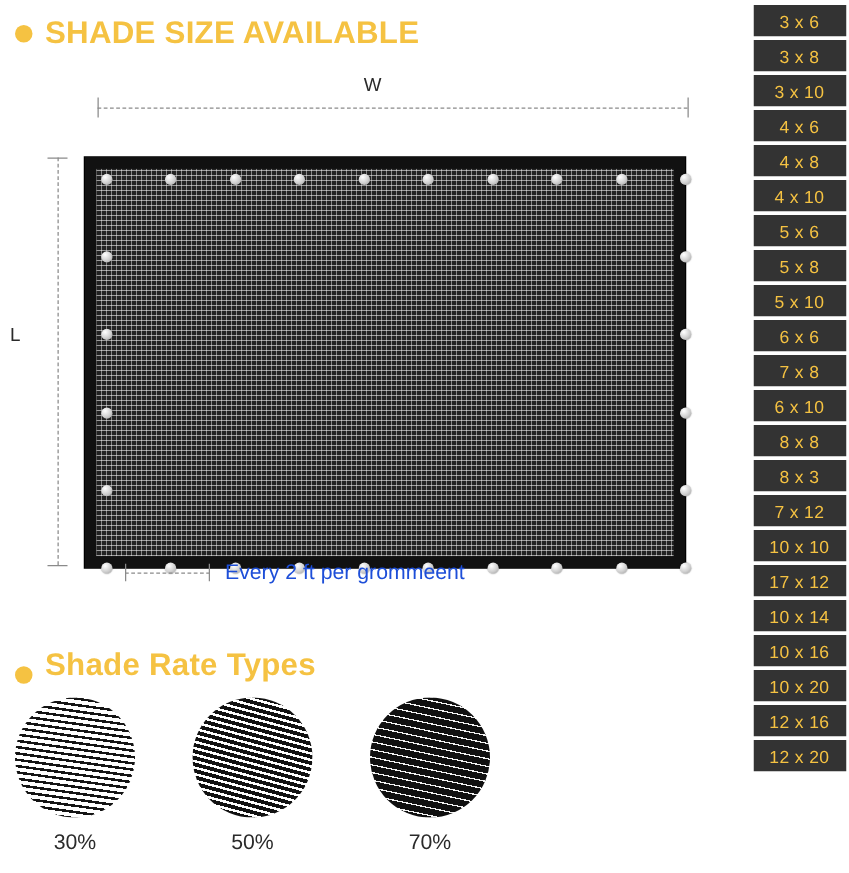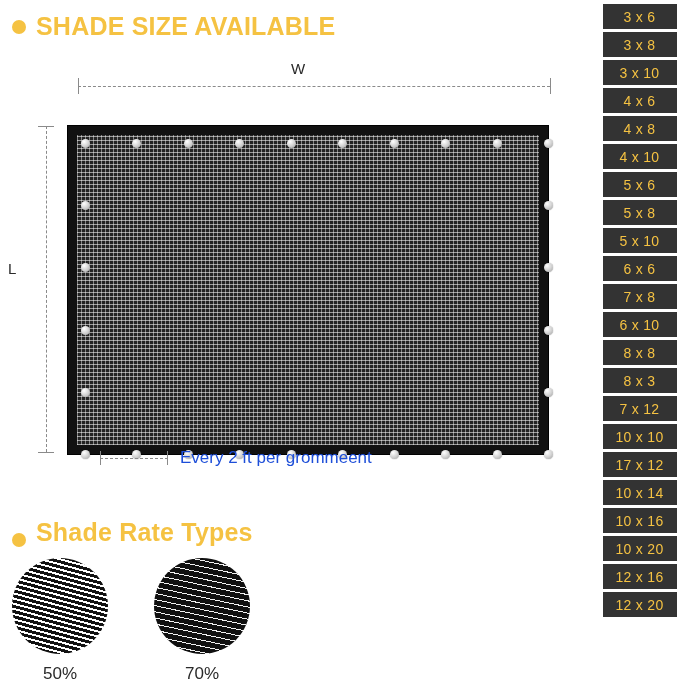--- a/index.html
+++ b/index.html
@@ -322,20 +322,24 @@
       </div>
     </div>
 
     <div class="heading" id="heading-shade-rate">
       <span class="bullet"></span>
       <span class="htext">Shade Rate Types</span>
     </div>
 
     <div class="rates">
       <div class="rate">
+        <div class="swatch sw-30"></div>
+        <div class="rate-label">30%</div>
+      </div>
+      <div class="rate">
         <div class="swatch sw-50"></div>
         <div class="rate-label">50%</div>
       </div>
       <div class="rate">
         <div class="swatch sw-70"></div>
         <div class="rate-label">70%</div>
       </div>
     </div>
 
   </div>

